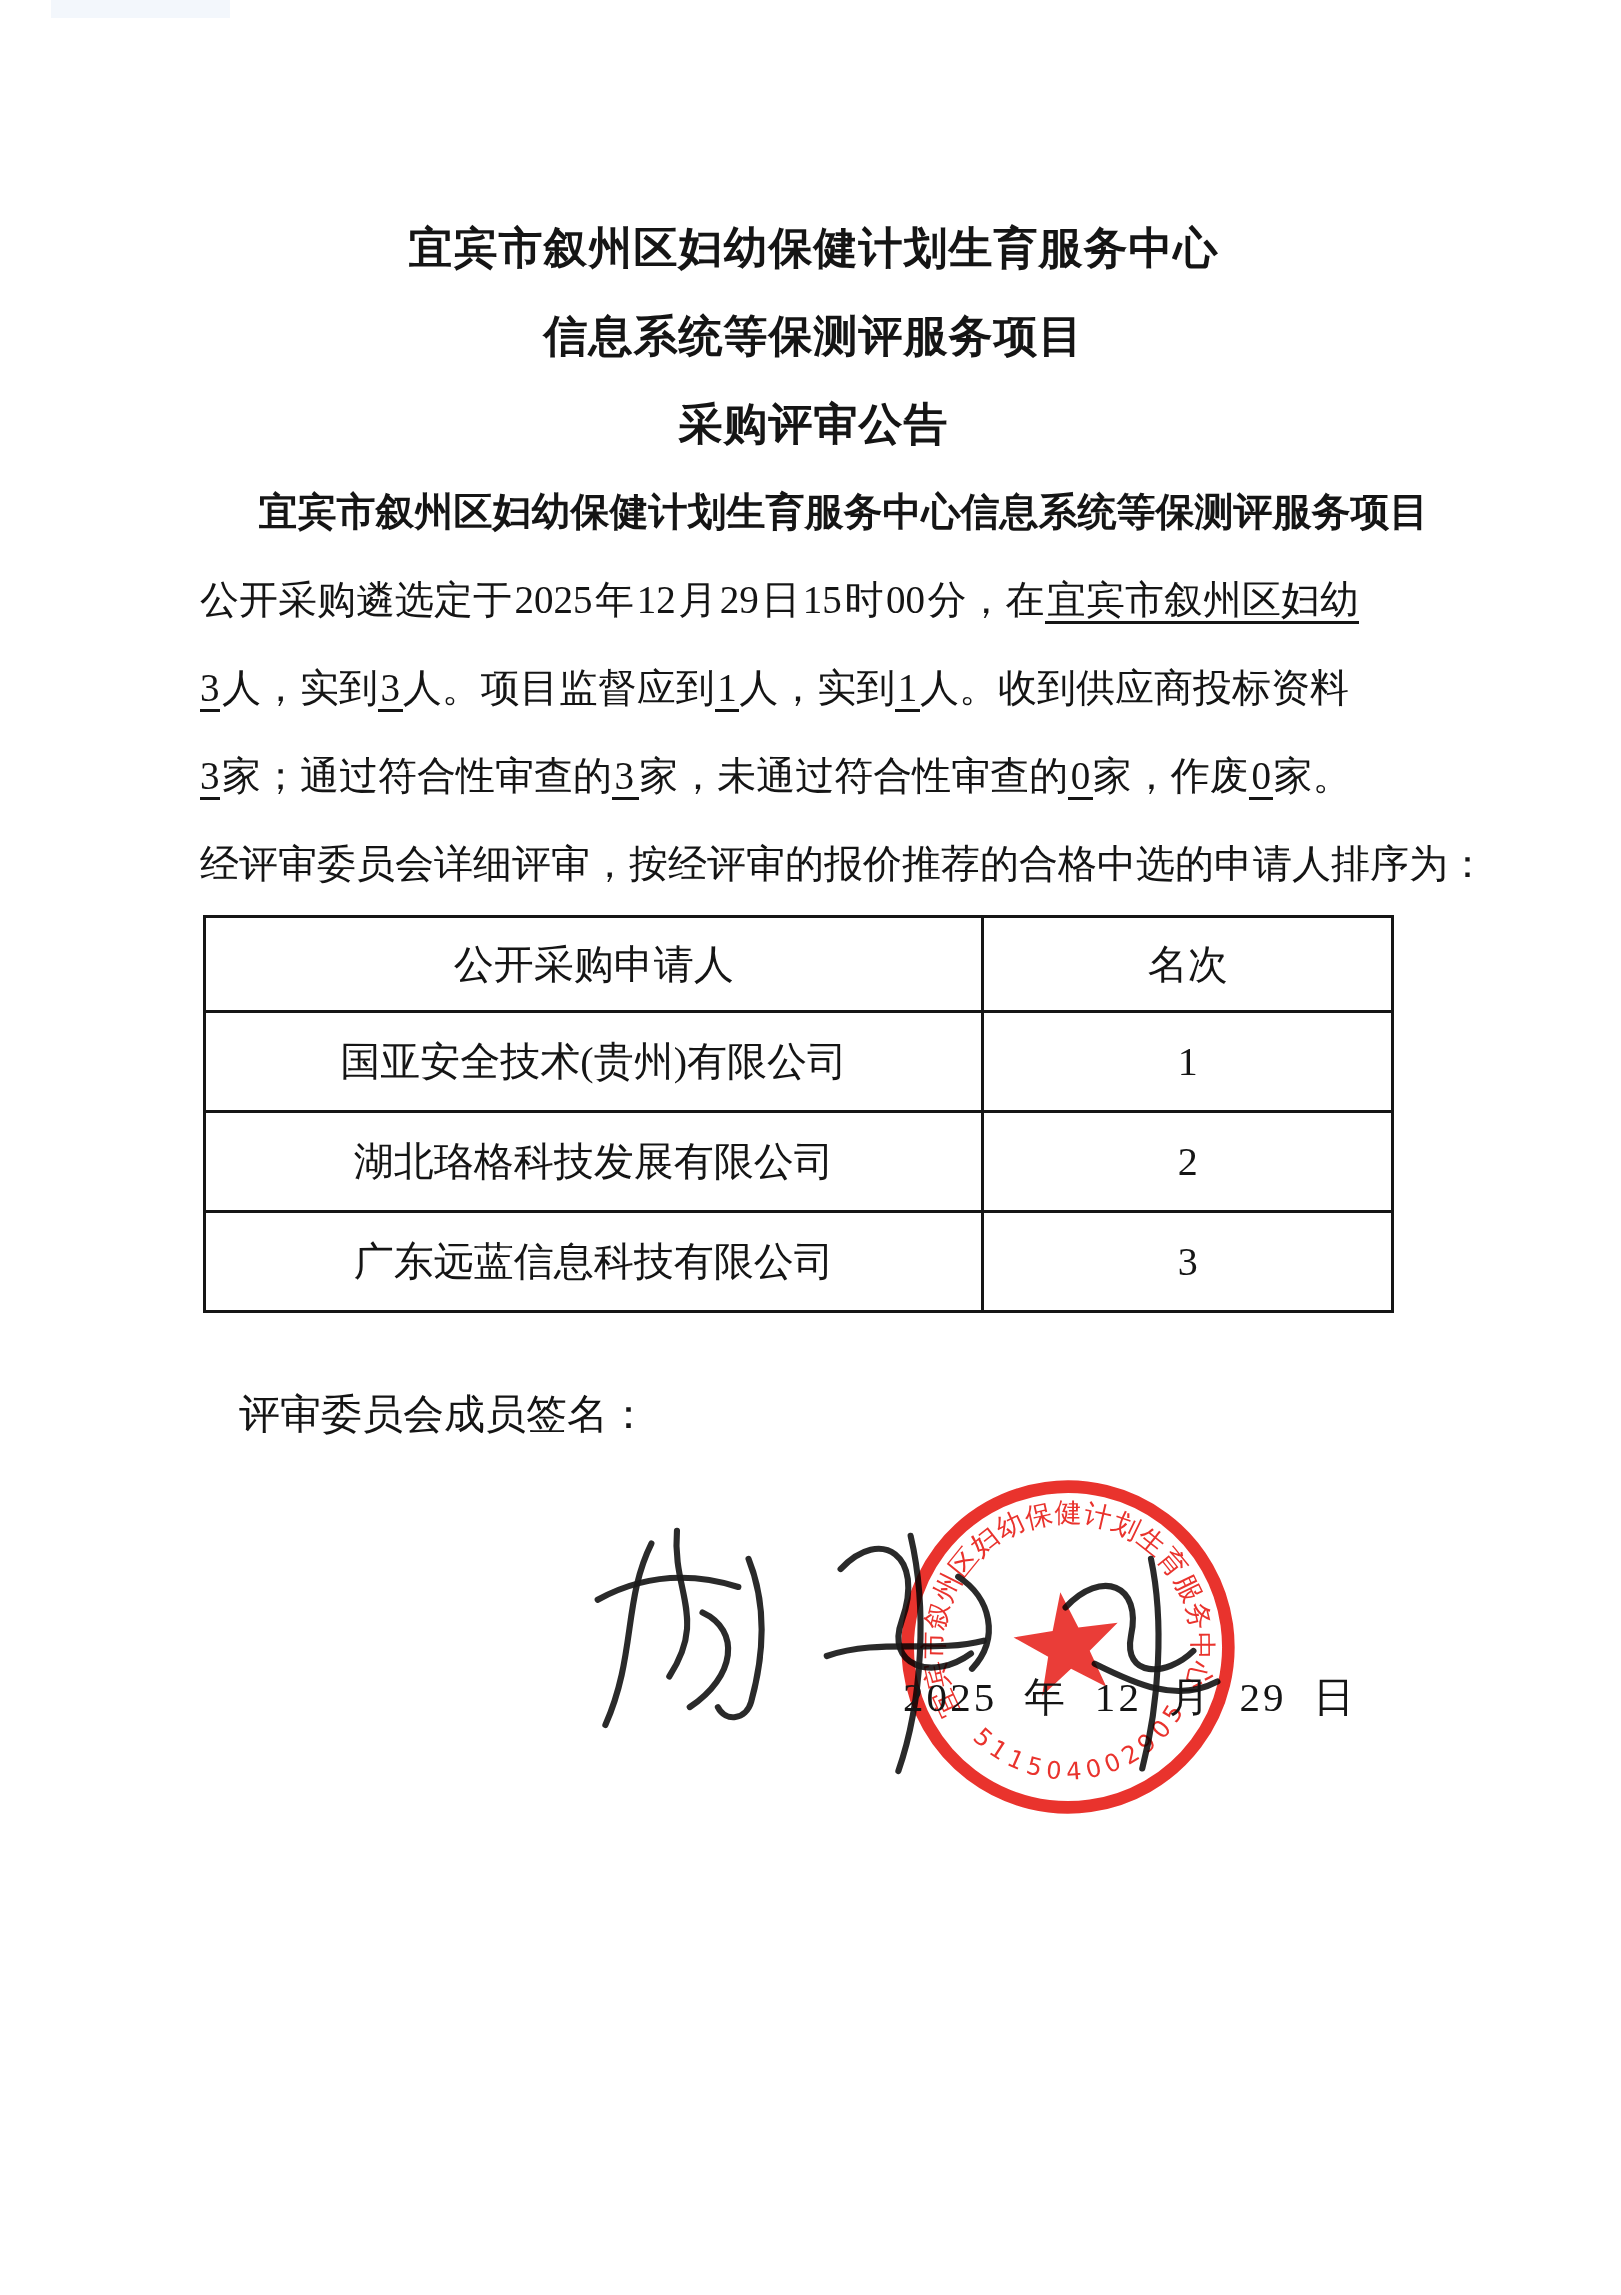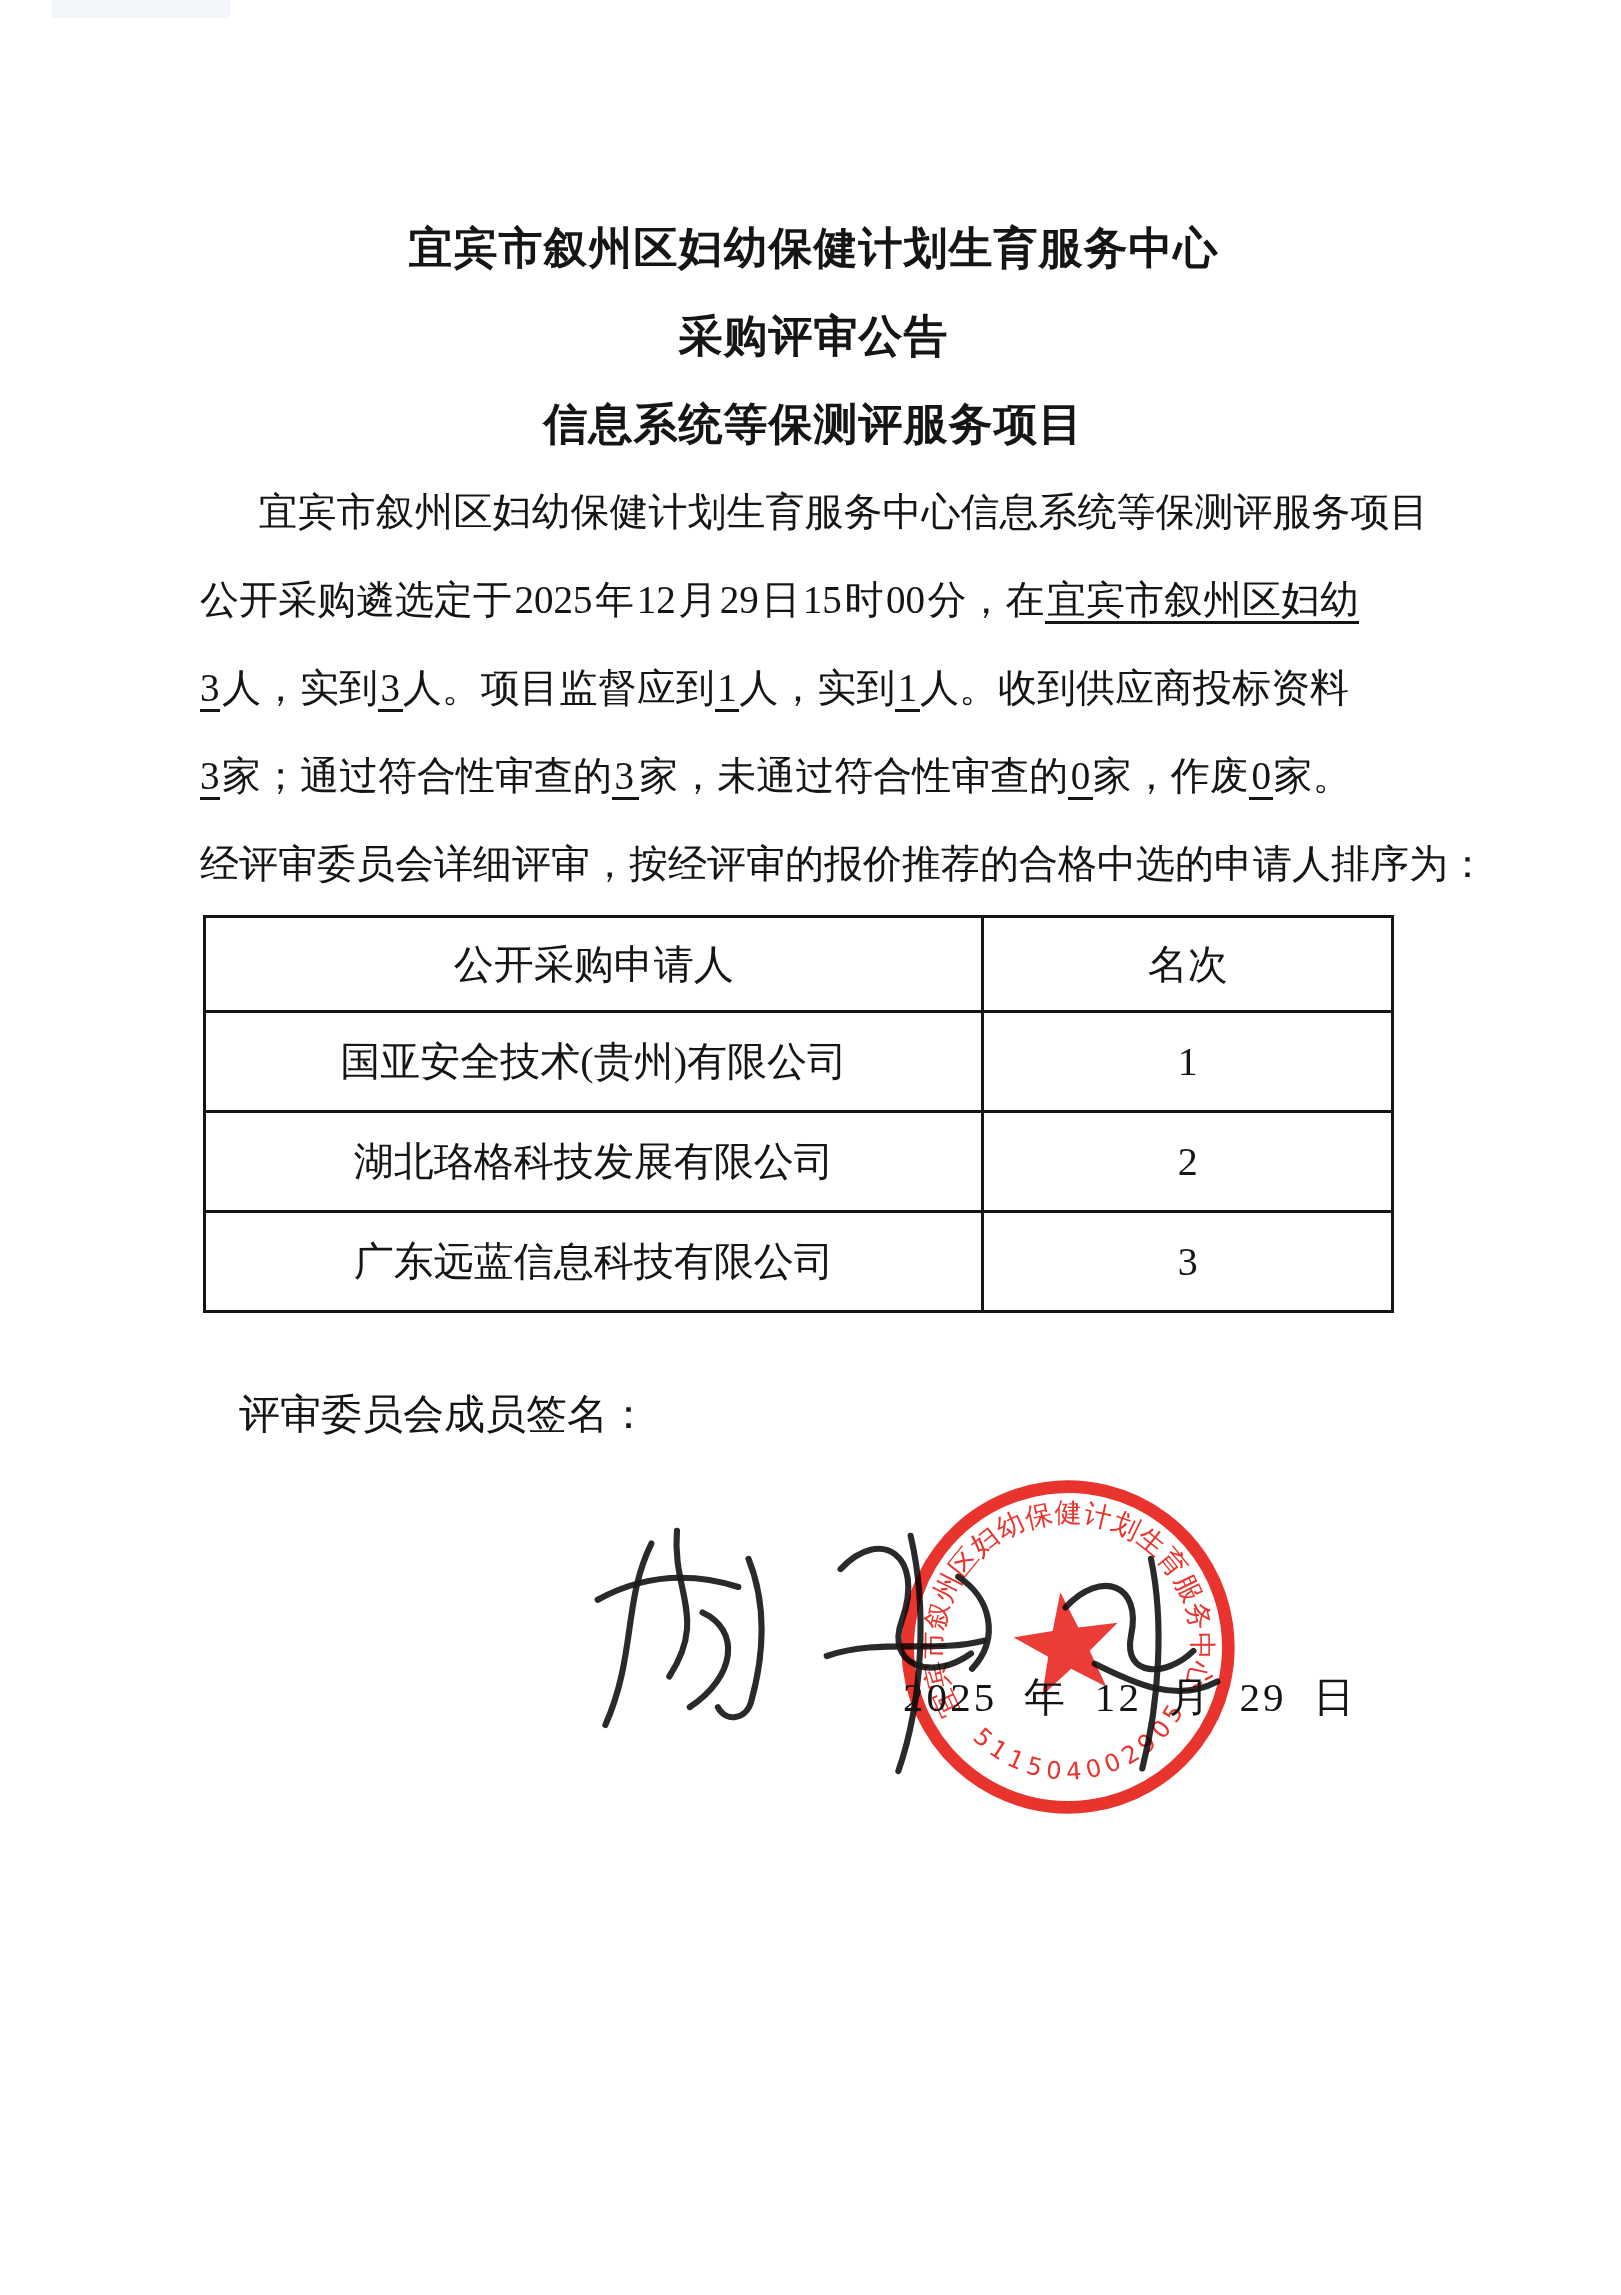--- a/index.html
+++ b/index.html
@@ -13,21 +13,21 @@
        font-family:"Liberation Serif","DejaVu Serif",serif;color:var(--ink);}
   .page{position:relative;width:1622px;height:1979px;background:var(--paper);overflow:hidden;}
   .scan-artifact{position:absolute;left:51px;top:0;width:179px;height:18.4px;
        background:#e9f1fa;opacity:.55;}
   .content{position:absolute;left:200px;top:204px;width:1227px;z-index:1;}
 
   .title-line{font-family:"Liberation Sans","DejaVu Sans",sans-serif;font-weight:bold;
        font-size:44px;line-height:88px;text-align:center;white-space:pre;letter-spacing:1px;}
 
   .bline{font-size:39px;line-height:88px;white-space:pre;word-spacing:-7.2px;}
-  .bline.indent{text-indent:1.5em;}
+  .bline.indent{text-indent:1.5em;font-weight:bold;}
   .seg{display:inline;}
   .seg.u{border-bottom:3.6px solid var(--ink);padding-bottom:0;}
 
   table.rank-table{border-collapse:collapse;width:1191px;margin:7.2px 0 0 3.1px;
        table-layout:fixed;}
   table.rank-table th,table.rank-table td{border:3.6px solid #161616;text-align:center;
        vertical-align:middle;font-weight:normal;font-size:40px;}
   table.rank-table th{height:95px;}
   table.rank-table td{height:100px;}
   table.rank-table .c1{width:65.5%;}
@@ -54,22 +54,22 @@
 </head>
 <body>
 
 <div class="page">
 
   <div class="scan-artifact"></div>
 
   <div class="content">
     <div class="title-block">
         <div class="title-line">宜宾市叙州区妇幼保健计划生育服务中心</div>
+        <div class="title-line">信息系统等保测评服务项目</div>
         <div class="title-line">采购评审公告</div>
-        <div class="title-line">信息系统等保测评服务项目</div>
       </div>
     <div class="body-block">
         <div class="bline indent"><span class="seg">宜宾市叙州区妇幼保健计划生育服务中心信息系统等保测评服务项目</span></div>
         <div class="bline"><span class="seg">公开采购遴选定于 2025 年 12 月 29 日 15 时 00 分，在</span><span class="seg u"> 宜宾市叙州区妇幼</span></div>
         <div class="bline"><span class="seg u">3</span><span class="seg"> 人，实到</span><span class="seg u"> 3 </span><span class="seg">人。项目监督应到</span><span class="seg u"> 1 </span><span class="seg">人，实到</span><span class="seg u"> 1 </span><span class="seg">人。收到供应商投标资料</span></div>
         <div class="bline"><span class="seg u">3</span><span class="seg"> 家；通过符合性审查的</span><span class="seg u"> 3  </span><span class="seg">家，未通过符合性审查的</span><span class="seg u"> 0 </span><span class="seg">家，作废</span><span class="seg u"> 0 </span><span class="seg">家。</span></div>
         <div class="bline"><span class="seg">经评审委员会详细评审，按经评审的报价推荐的合格中选的申请人排序为：</span></div>
       </div>
 
     <table class="rank-table">

